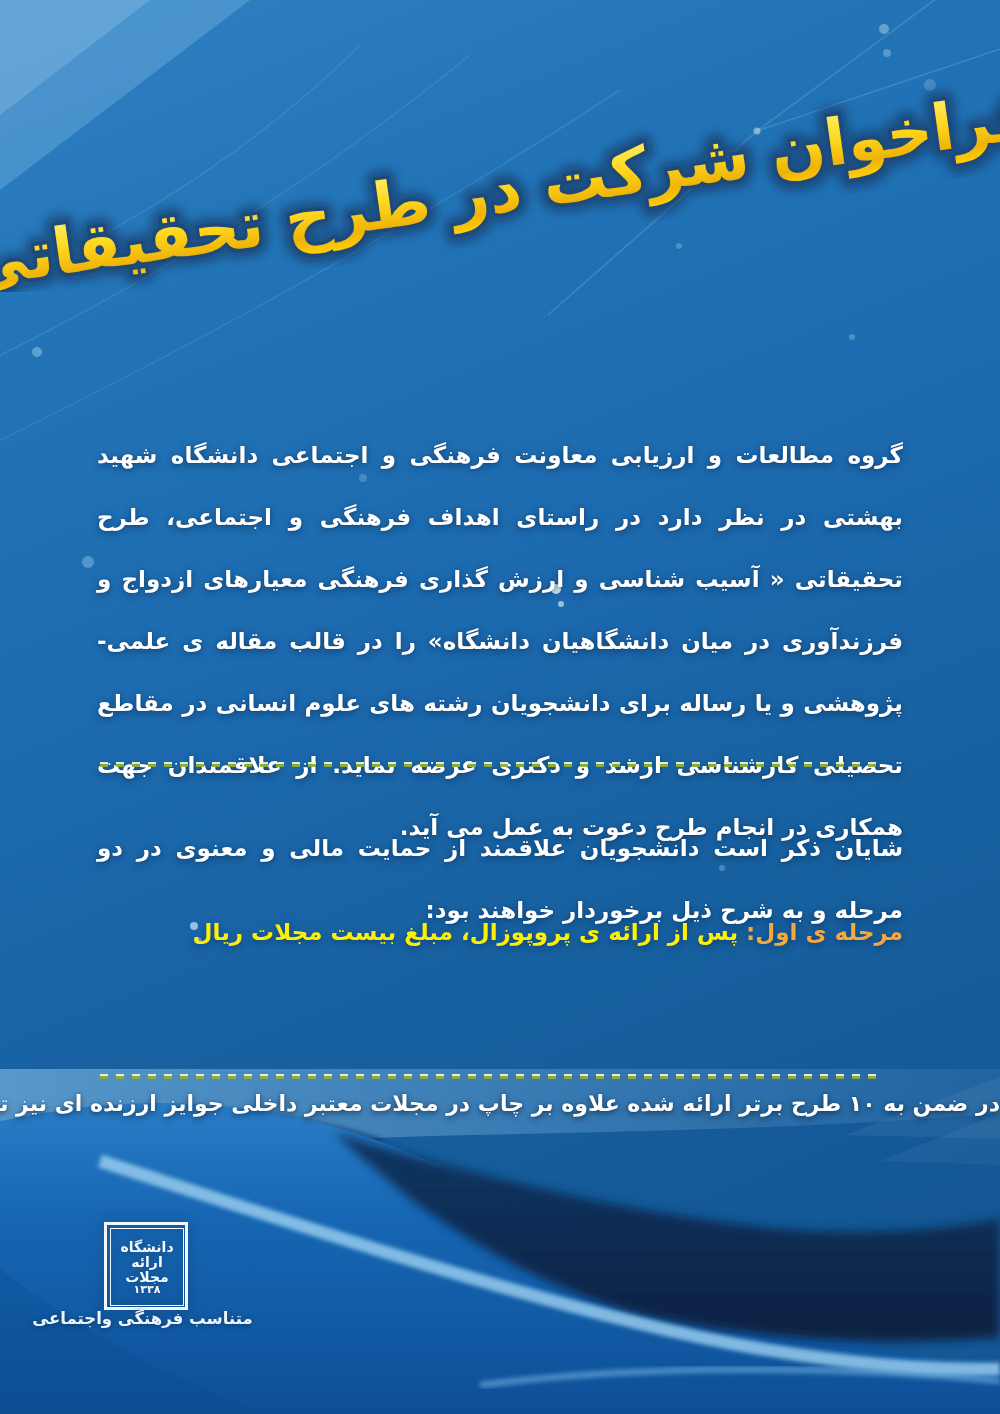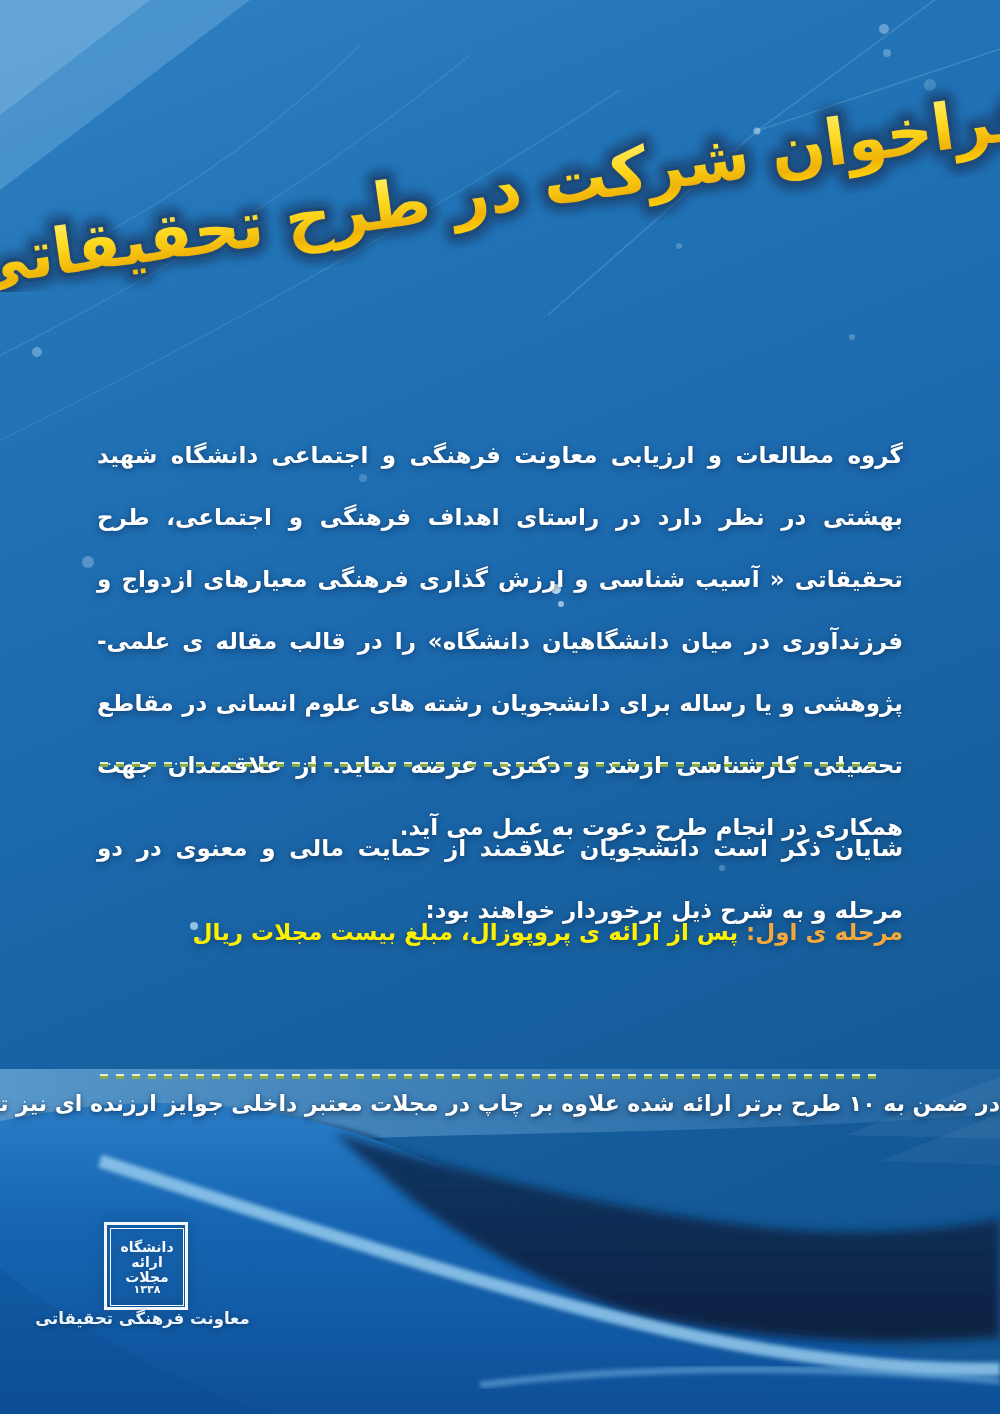--- a/index.html
+++ b/index.html
@@ -186,16 +186,16 @@
 
   <div class="logo-box">
     <div class="logo-inner">
       <span class="logo-line">دانشگاه</span>
       <span class="logo-line">ارائه</span>
       <span class="logo-line">مجلات</span>
       <span class="logo-year">۱۳۳۸</span>
     </div>
   </div>
   <div class="logo-captions">
-    <div>معاونت فرهنگی تحقیقاتی</div>
+    <div>متناسب فرهنگی واجتماعی</div>
   </div>
 
 </div>
 
 </body></html>

